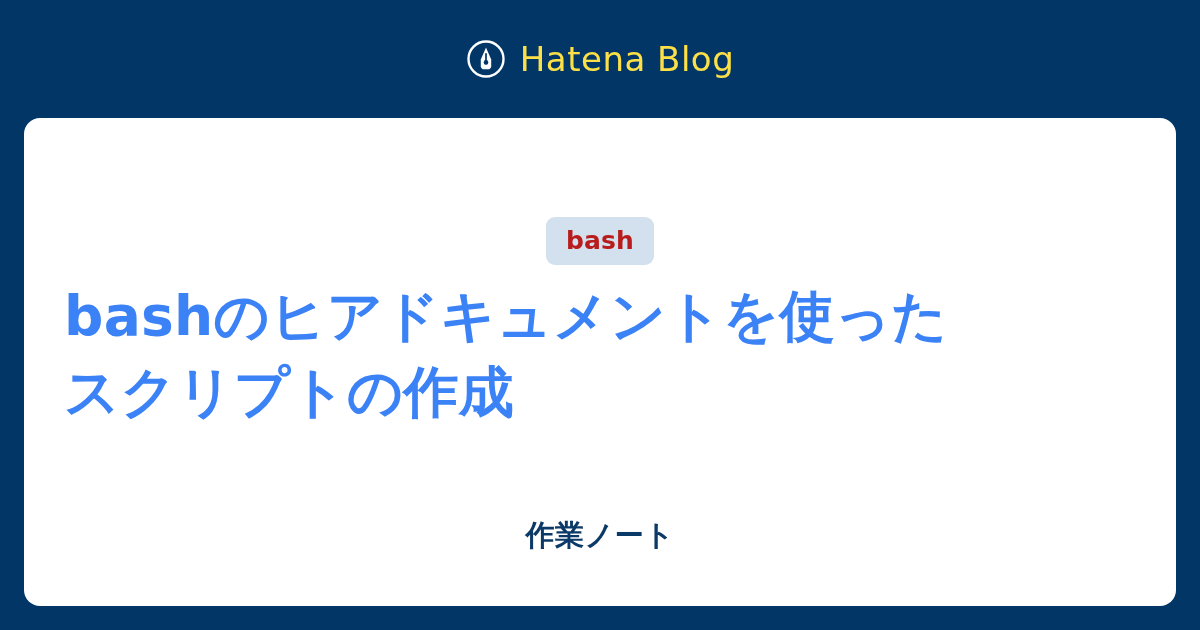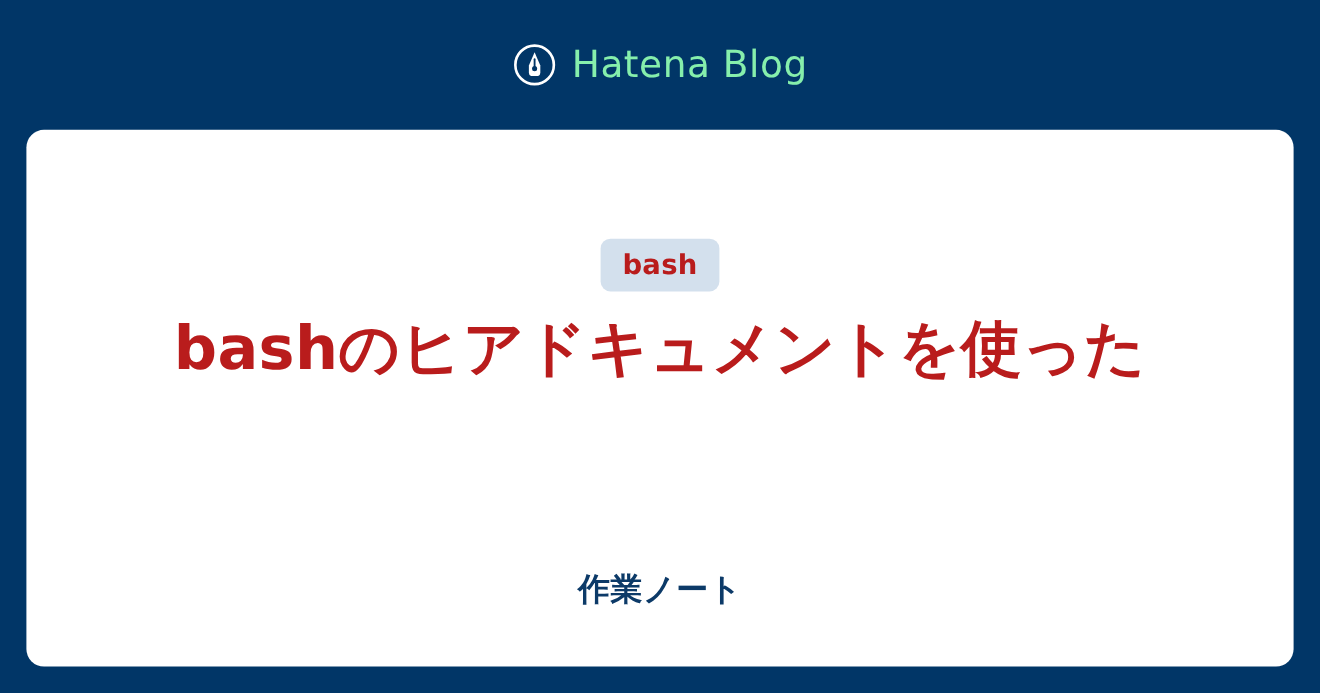--- a/index.html
+++ b/index.html
@@ -39,21 +39,21 @@
   }
 
   .brand-logo-icon {
     width: 40px;
     height: 40px;
     flex: 0 0 40px;
     display: block;
   }
 
   .brand-name {
-    color: #86efac;
+    color: #fde047;
     font-size: 34px;
     font-weight: 400;
     letter-spacing: 0.5px;
     line-height: 1;
     font-family: "DejaVu Sans", "Liberation Sans", sans-serif;
     white-space: nowrap;
   }
 
   
   .entry-card {
@@ -95,22 +95,22 @@
 
   
   .entry-title {
     position: absolute;
     top: 160px;
     left: 0;
     width: 100%;
     margin: 0;
     padding: 0 40px;
     box-sizing: border-box;
-    text-align: center;
-    color: #b91c1c;
+    text-align: left;
+    color: #3b82f6;
     font-size: 55px;
     font-weight: 700;
     line-height: 76px;
     letter-spacing: 0.3px;
     font-family: "DejaVu Sans", "Liberation Sans", sans-serif;
   }
 
   .entry-title .title-line {
     display: block;
     white-space: nowrap;
@@ -154,20 +154,21 @@
   </div>
 
   <div class="entry-card">
 
     <div class="category-tag-row">
       <span class="category-tag">bash</span>
     </div>
 
     <h1 class="entry-title">
       <span class="title-line">bashのヒアドキュメントを使った</span>
+      <span class="title-line">スクリプトの作成</span>
     </h1>
 
     <div class="blog-name-row">
       <span class="blog-name">作業ノート</span>
     </div>
 
   </div>
 
 </div>
 

